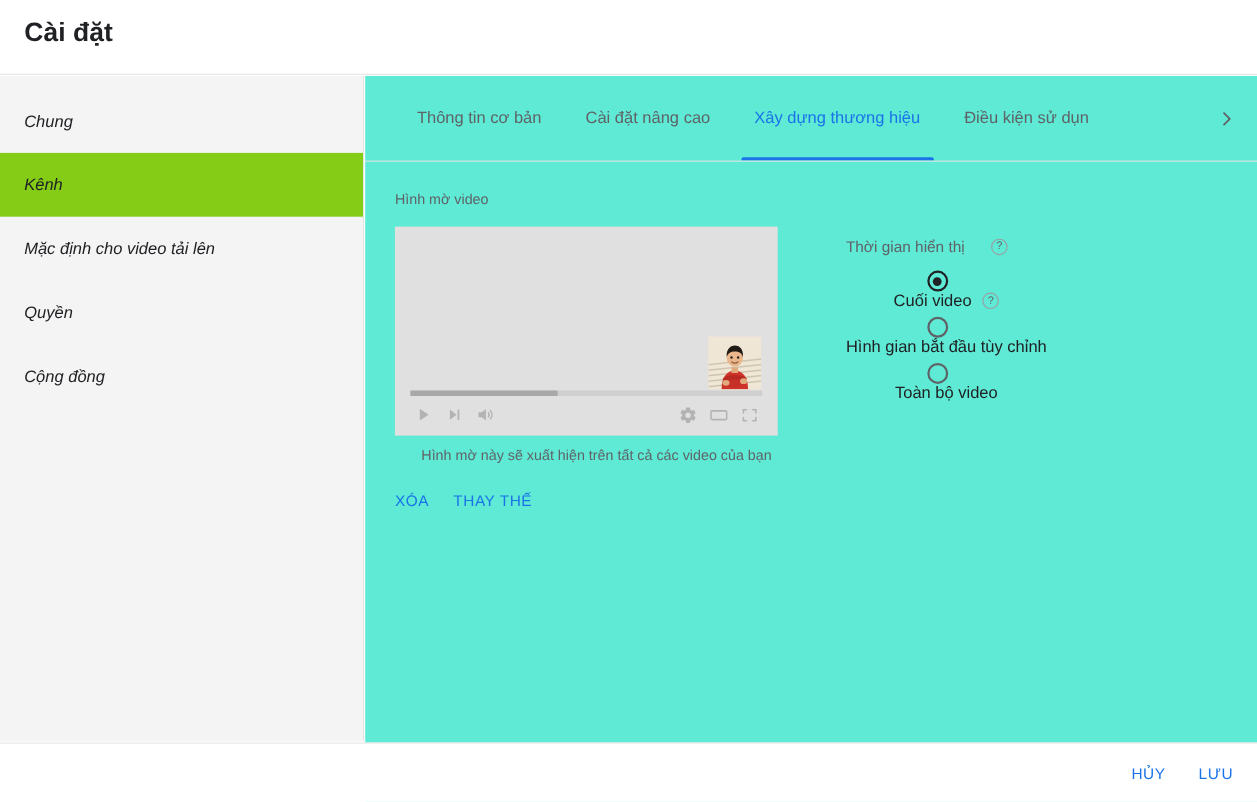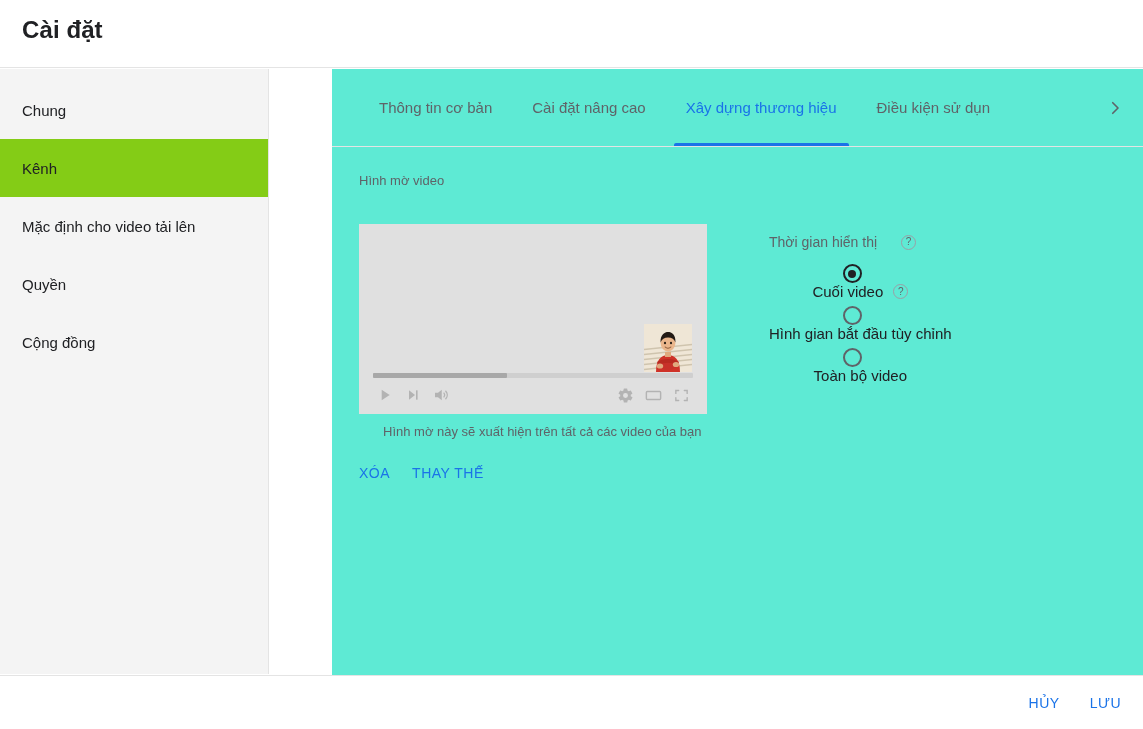--- a/index.html
+++ b/index.html
@@ -27,23 +27,24 @@
   }
   .title-text {
     position: absolute; left: 22px; top: 16px;
     font-size: 24px; color: #202124; font-weight: 700;
     letter-spacing: .1px;
   }
 
   
   .sidebar {
     position: absolute; left: 0; top: 69px;
-    width: 269px; height: 605px;
+    width: 331px; height: 605px;
     background: #f4f4f4;
     border-right: 1px solid #e4e4e4;
+    font-style: italic;
   }
   .side-item {
     position: relative;
     height: 58px;
     display: flex; align-items: center;
     padding-left: 22px;
     font-size: 15px;
     color: #202124;
     cursor: pointer;
     user-select: none;
@@ -92,21 +93,21 @@
     display: flex; align-items: center; justify-content: center;
     cursor: pointer;
     color: #5f6368;
   }
 
   
   .body { position: relative; padding: 26px 0 0 27px; }
 
   .section-label {
     font-size: 13px; color: #5f6368;
-    margin-bottom: 36px;
+    margin-bottom: 18px;
   }
 
   .cols { display: flex; }
   .col-left { width: 348px; }
   .col-right { margin-left: 62px; padding-top: 10px; }
 
   
   .preview {
     position: relative;
     width: 348px; height: 190px;

